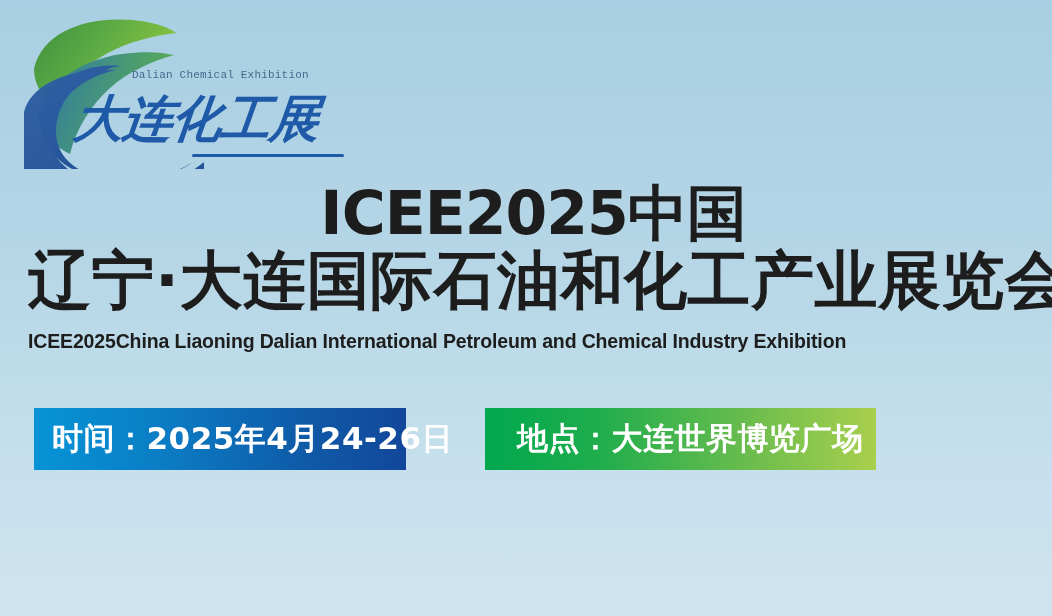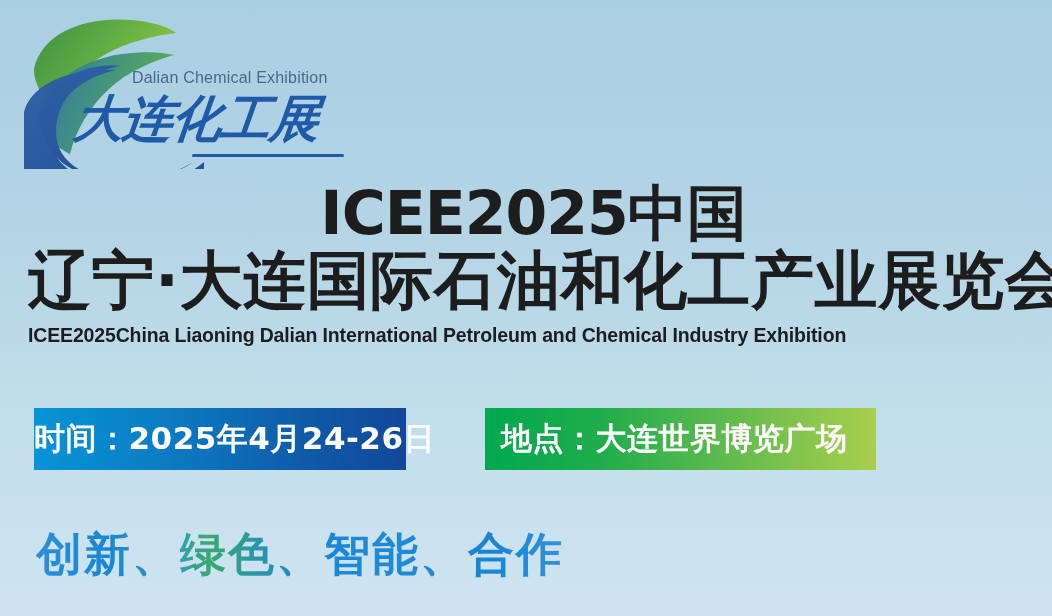--- a/index.html
+++ b/index.html
@@ -39,22 +39,22 @@
     position: absolute;
     left: 0;
     top: 0;
     width: 180px;
     height: 155px;
   }
   #logo-en {
     position: absolute;
     left: 108px;
     top: 55px;
-    font-family: Liberation Sans, sans-serif;
-    font-size: 16px;
+    font-family: Liberation Mono, monospace;
+    font-size: 11px;
     letter-spacing: 0.2px;
     color: #47698d;
     white-space: nowrap;
   }
   #logo-cn {
     position: absolute;
     left: 50px;
     top: 72px;
     font-family: "DejaVu Sans", sans-serif;
     font-size: 50px;
@@ -95,21 +95,21 @@
   .title-line2 {
     font-family: "DejaVu Sans", sans-serif;
     font-size: 63px;
     font-weight: 700;
     line-height: 66px;
     color: #1d1d1d;
     letter-spacing: 0.5px;
     white-space: nowrap;
   }
   .title-en {
-    margin-top: 10px;
+    margin-top: 16px;
     font-family: "Liberation Sans", sans-serif;
     font-size: 19.5px;
     font-weight: 700;
     color: #1d1d1d;
     letter-spacing: -0.15px;
     white-space: nowrap;
   }
 
   
   #info-row {
@@ -123,26 +123,27 @@
     top: 0;
     height: 62px;
     display: flex;
     align-items: center;
     box-sizing: border-box;
   }
   #info-date {
     left: 0;
     width: 372px;
     background: linear-gradient(90deg, #0694d6 0%, #0b7cc4 35%, #0f5ba8 72%, #12479a 100%);
+    padding-left: 18px;
   }
   #info-venue {
     left: 451px;
     width: 391px;
     background: linear-gradient(90deg, #00a84f 0%, #21ad4c 30%, #6cbd4d 68%, #a9cf4d 100%);
-    padding-left: 16px;
+    padding-left: 32px;
   }
   .info-text {
     font-family: "DejaVu Sans", sans-serif;
     font-size: 31px;
     font-weight: 700;
     color: #ffffff;
     letter-spacing: 0.5px;
     white-space: nowrap;
   }
 
@@ -229,15 +230,14 @@
 
   <div id="info-row">
     <div class="info-box" id="info-date">
       <span class="info-text">时间：2025年4月24-26日</span>
     </div>
     <div class="info-box" id="info-venue">
       <span class="info-text">地点：大连世界博览广场</span>
     </div>
   </div>
 
-  <div id="slogan">创新、绿色、智能、合作</div>
 
 </div>
 
 </body></html>

